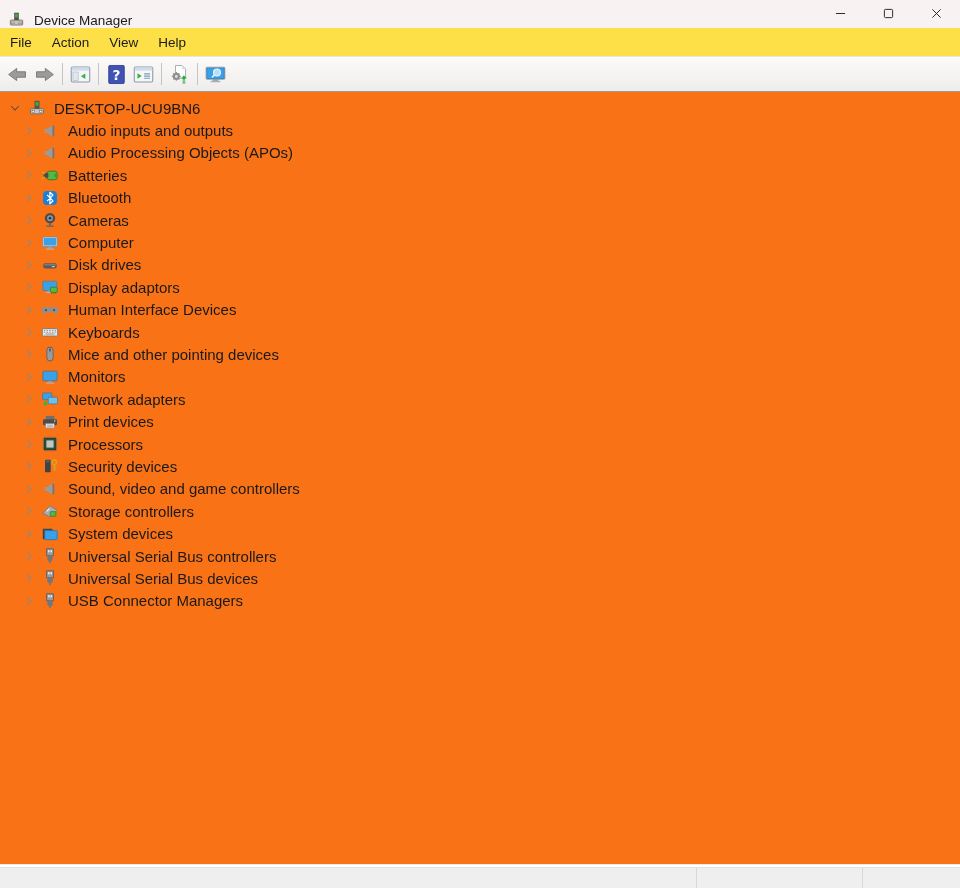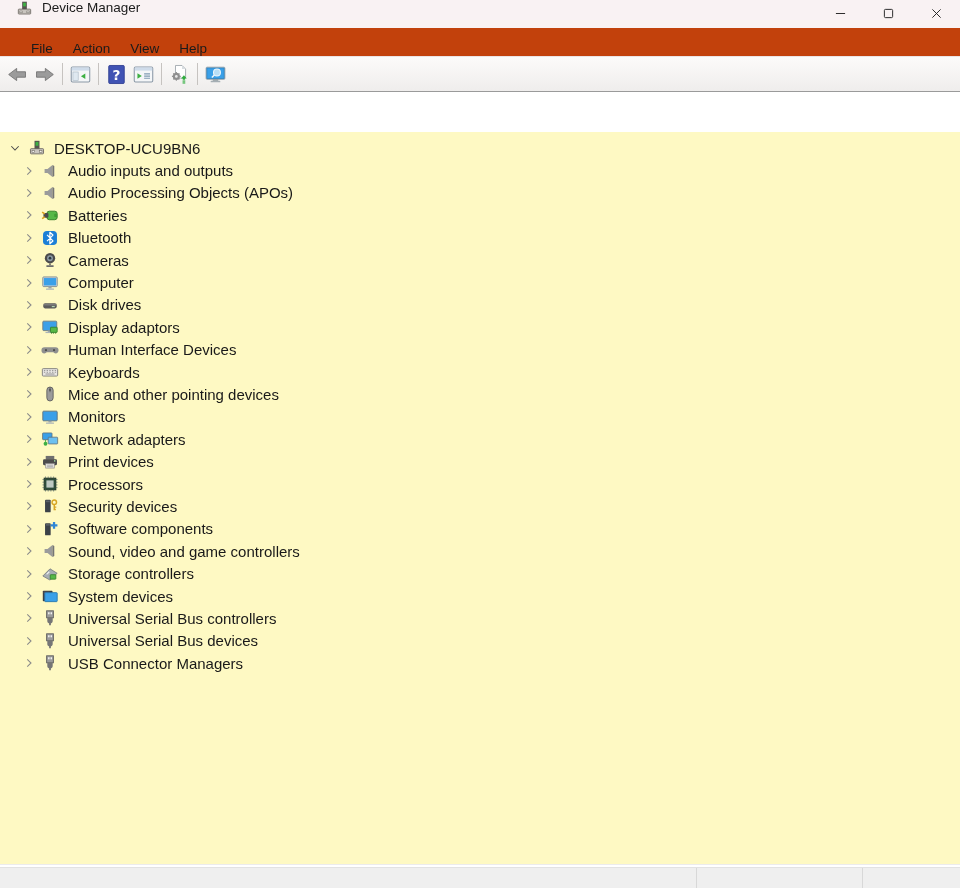--- a/index.html
+++ b/index.html
@@ -2,41 +2,41 @@
 <html><head>
 <meta charset="utf-8">
 <style>
   * { box-sizing: border-box; margin: 0; padding: 0; }
   html, body { width: 960px; height: 888px; overflow: hidden; }
   body { font-family: "Liberation Sans", sans-serif; background: #ffffff; }
 
   .window { width: 960px; height: 888px; display: flex; flex-direction: column; background: #fff; }
 
   
-  .titlebar { height: 28px; flex: 0 0 auto; background: #f9f2f3; display: flex; align-items: flex-start; padding-left: 16px; }
+  .titlebar { height: 28px; flex: 0 0 auto; background: #f9f2f3; display: flex; align-items: flex-end; padding-left: 8px; }
   .app-icon { width: 17px; height: 17px; display: inline-flex; }
   .app-icon svg { width: 100%; height: 100%; }
   .tb-title { font-size: 13.5px; color: #1b1b1b; margin-left: 9px; }
   .controls { margin-left: auto; display: flex; height: 100%; }
   .ctrl { width: 48px; height: 100%; border: none; background: transparent; display: flex; align-items: center; justify-content: center; cursor: pointer; }
   .ctrl svg { width: 11px; height: 11px; }
 
   
-  .menubar { height: 29px; flex: 0 0 auto; background: #c2410c; display: flex; align-items: flex-end; padding-left: 21px; border-bottom: 1px solid #ebe4e5; }
+  .menubar { height: 29px; flex: 0 0 auto; background: #fde047; display: flex; align-items: center; padding-left: 0; border-bottom: 1px solid #ebe4e5; }
   .menu-item { padding: 0 10px; display: flex; align-items: center; font-size: 13.5px; color: #1b1b1b; cursor: default; }
 
   
   .toolbar { height: 35px; flex: 0 0 auto; background: linear-gradient(#fcfbfa, #efedec); border-bottom: 1px solid #9a9a9a; display: flex; align-items: center; padding-left: 4px; }
   .tb-btn { width: 27px; height: 27px; border: none; background: transparent; display: flex; align-items: center; justify-content: center; cursor: pointer; }
   .tb-btn .tico { width: 21px; height: 21px; display: inline-flex; }
   .tb-btn .tico svg { width: 100%; height: 100%; }
   .tb-sep { width: 1px; height: 22px; background: #c6c3c0; margin: 0 4px; }
 
   
-  .tree { flex: 1 1 auto; background: #fef9c3; padding-top: 5px; overflow: hidden; border-bottom: 1px solid #ececec; margin-top: 40px; }
+  .tree { flex: 1 1 auto; background: #f97316; padding-top: 5px; overflow: hidden; border-bottom: 1px solid #ececec; }
   .tree-row { display: flex; align-items: center; height: 22.4px; font-size: 15px; color: #191919; cursor: default; white-space: nowrap; }
   .tree-row.root { padding-left: 6px; }
   .tree-row.child { padding-left: 20px; }
   .chev { width: 18px; height: 16px; display: inline-flex; align-items: center; justify-content: center; flex: 0 0 auto; }
   .chev svg { width: 14px; height: 14px; }
   .node-icon { width: 18px; height: 18px; margin-left: 3px; display: inline-flex; flex: 0 0 auto; }
   .node-icon svg { width: 100%; height: 100%; }
   .tree-row.root .node-icon { margin-left: 4px; }
   .node-label { margin-left: 9px; }
   .tree-row.root .node-label { margin-left: 8px; }
@@ -431,35 +431,20 @@
         <span class="node-label">Security devices</span>
       </div>
       <div class="tree-row child">
         <span class="chev">
           <svg viewBox="0 0 16 16">
             <path d="M6 3.8l4.3 4.2L6 12.2" fill="none" stroke="#8a8a8a" stroke-width="1.2"></path>
           </svg>
         </span>
         <span class="node-icon">
           <svg viewBox="0 0 16 16">
-            <rect x="3.6" y="2.8" width="5" height="10.8" rx="0.8" fill="#3c4248"></rect>
-            <rect x="4.4" y="3.6" width="3.4" height="1.4" fill="#5a6168"></rect>
-            <path d="M11.6 1.8v6M8.6 4.8h6" stroke="#2f86d6" stroke-width="2"></path>
-          </svg>
-        </span>
-        <span class="node-label">Software components</span>
-      </div>
-      <div class="tree-row child">
-        <span class="chev">
-          <svg viewBox="0 0 16 16">
-            <path d="M6 3.8l4.3 4.2L6 12.2" fill="none" stroke="#8a8a8a" stroke-width="1.2"></path>
-          </svg>
-        </span>
-        <span class="node-icon">
-          <svg viewBox="0 0 16 16">
             <path d="M3.2 6.2v3.6h2.6l4.4 3.6V2.6L5.8 6.2z" fill="#9b9b9b"></path>
             <path d="M10.2 2.6v10.8l1.6-1V3.6z" fill="#757575"></path>
           </svg>
         </span>
         <span class="node-label">Sound, video and game controllers</span>
       </div>
       <div class="tree-row child">
         <span class="chev">
           <svg viewBox="0 0 16 16">
             <path d="M6 3.8l4.3 4.2L6 12.2" fill="none" stroke="#8a8a8a" stroke-width="1.2"></path>

